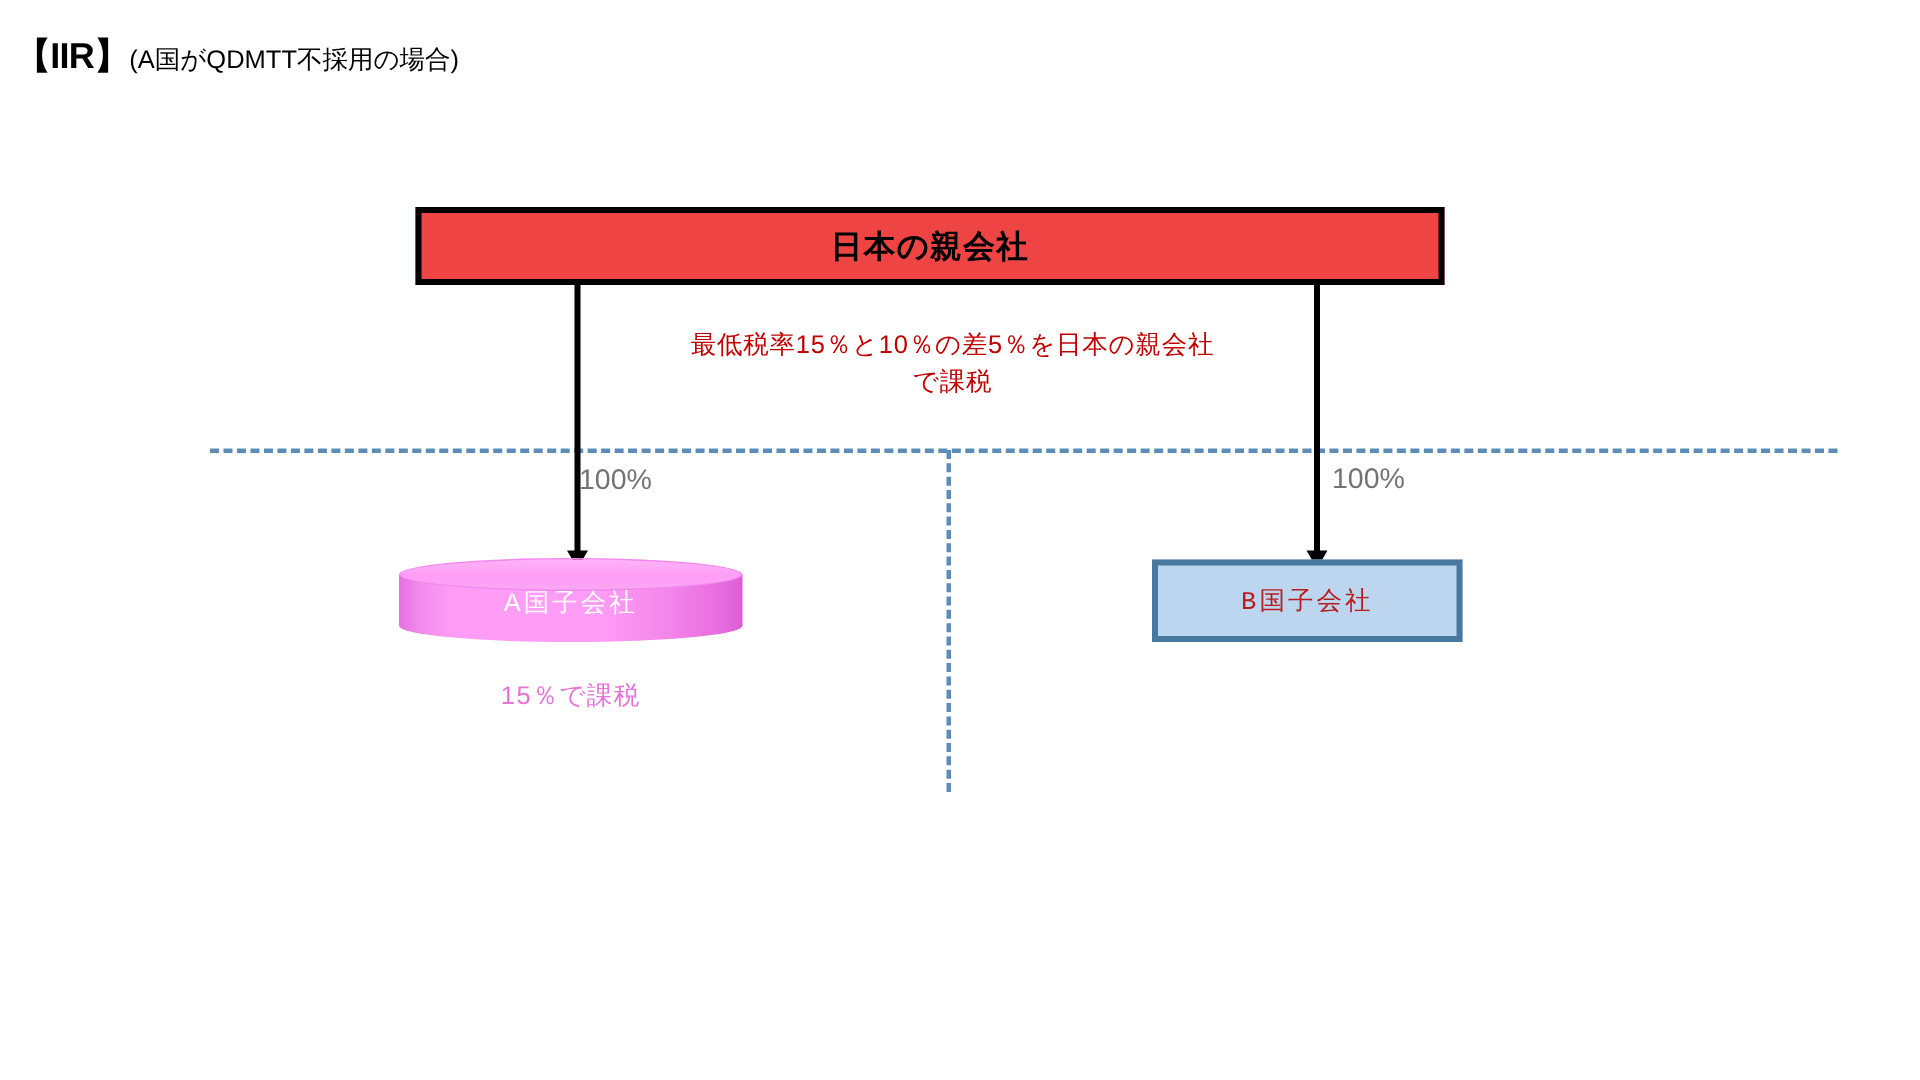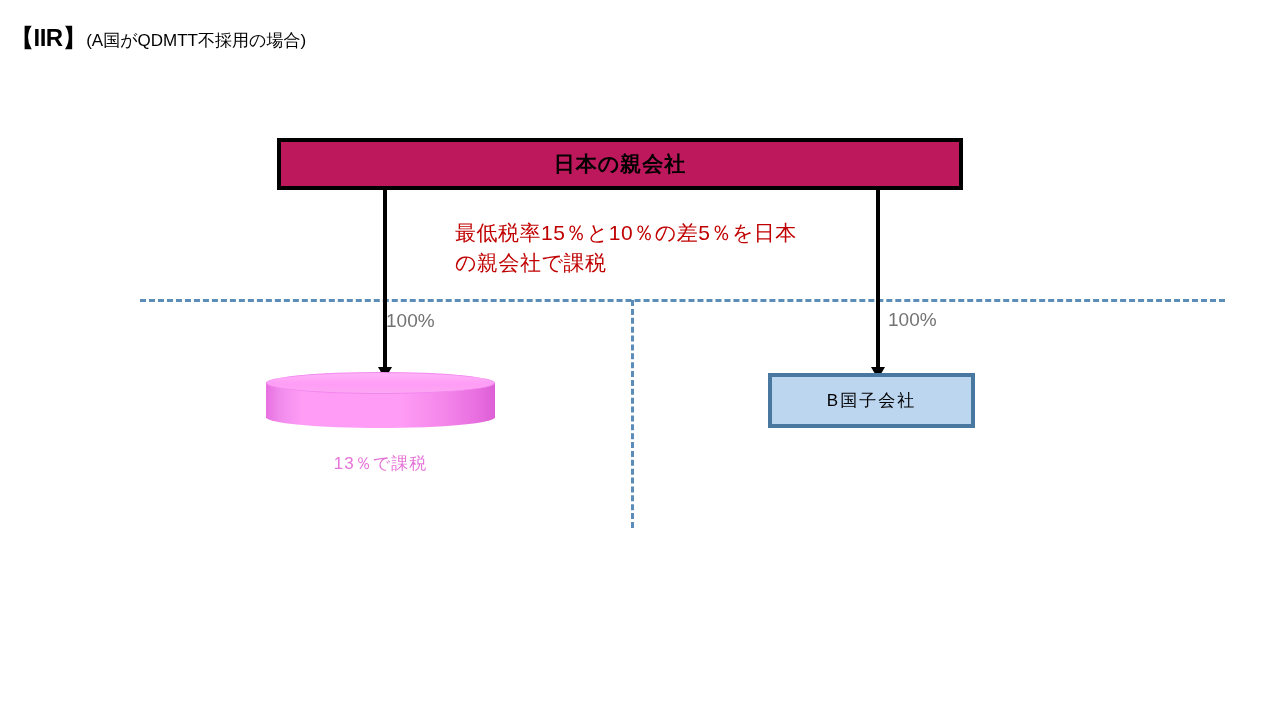--- a/index.html
+++ b/index.html
@@ -37,41 +37,41 @@
 
   
   #parent-box {
     position: absolute;
     left: 277px;
     top: 138px;
     width: 686px;
     height: 52px;
     border: 4px solid #000000;
     box-sizing: border-box;
-    background: #be185d;
+    background: #ef4444;
     display: flex;
     align-items: center;
     justify-content: center;
   }
   #parent-box .label {
     font-size: 21px;
     font-weight: bold;
     color: #000000;
     letter-spacing: 1px;
   }
 
   
   #red-note {
     position: absolute;
     left: 455px;
     top: 218px;
     width: 360px;
-    text-align: left;
+    text-align: center;
     color: #c00000;
-    font-size: 21px;
+    font-size: 17px;
     line-height: 1.45;
     letter-spacing: 0.5px;
   }
 
   
   #dash-h {
     position: absolute;
     left: 140px;
     top: 299px;
     width: 1085px;
@@ -179,22 +179,23 @@
     height: 55px;
     box-sizing: border-box;
     background: #bcd6ef;
     border: 4px solid #48779f;
     display: flex;
     align-items: center;
     justify-content: center;
   }
   #box-b .label {
     font-size: 17px;
-    color: #000000;
+    color: #b91c1c;
     letter-spacing: 2px;
+    font-family: Liberation Mono, monospace;
   }
 </style>
 </head>
 <body>
 
 <div id="title">
   <span class="tag">【IIR】</span><span class="sub">(A国がQDMTT不採用の場合)</span>
 </div>
 
 <div id="dash-h"></div>
@@ -212,19 +213,20 @@
 <div class="arrow" id="arrow-right">
   <span class="head"></span>
 </div>
 
 <div class="pct-label" id="pct-left">100%</div>
 <div class="pct-label" id="pct-right">100%</div>
 
 <div id="cyl-a">
   <div class="body"></div>
   <div class="top"></div>
-</div>
-
-<div id="pink-note">13％で課税</div>
+  <div class="label">A国子会社</div>
+</div>
+
+<div id="pink-note">15％で課税</div>
 
 <div id="box-b">
   <span class="label">B国子会社</span>
 </div>
 
 </body></html>

